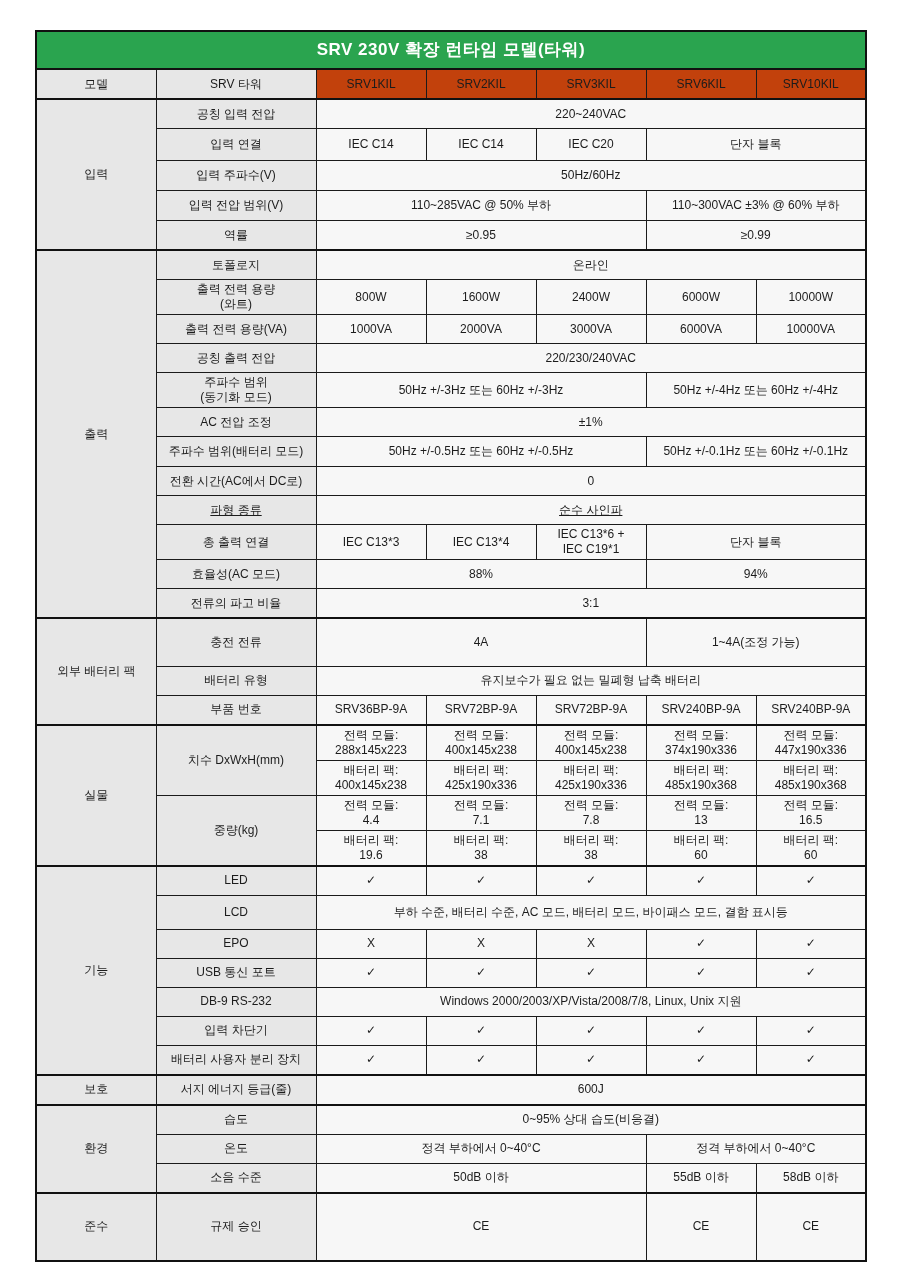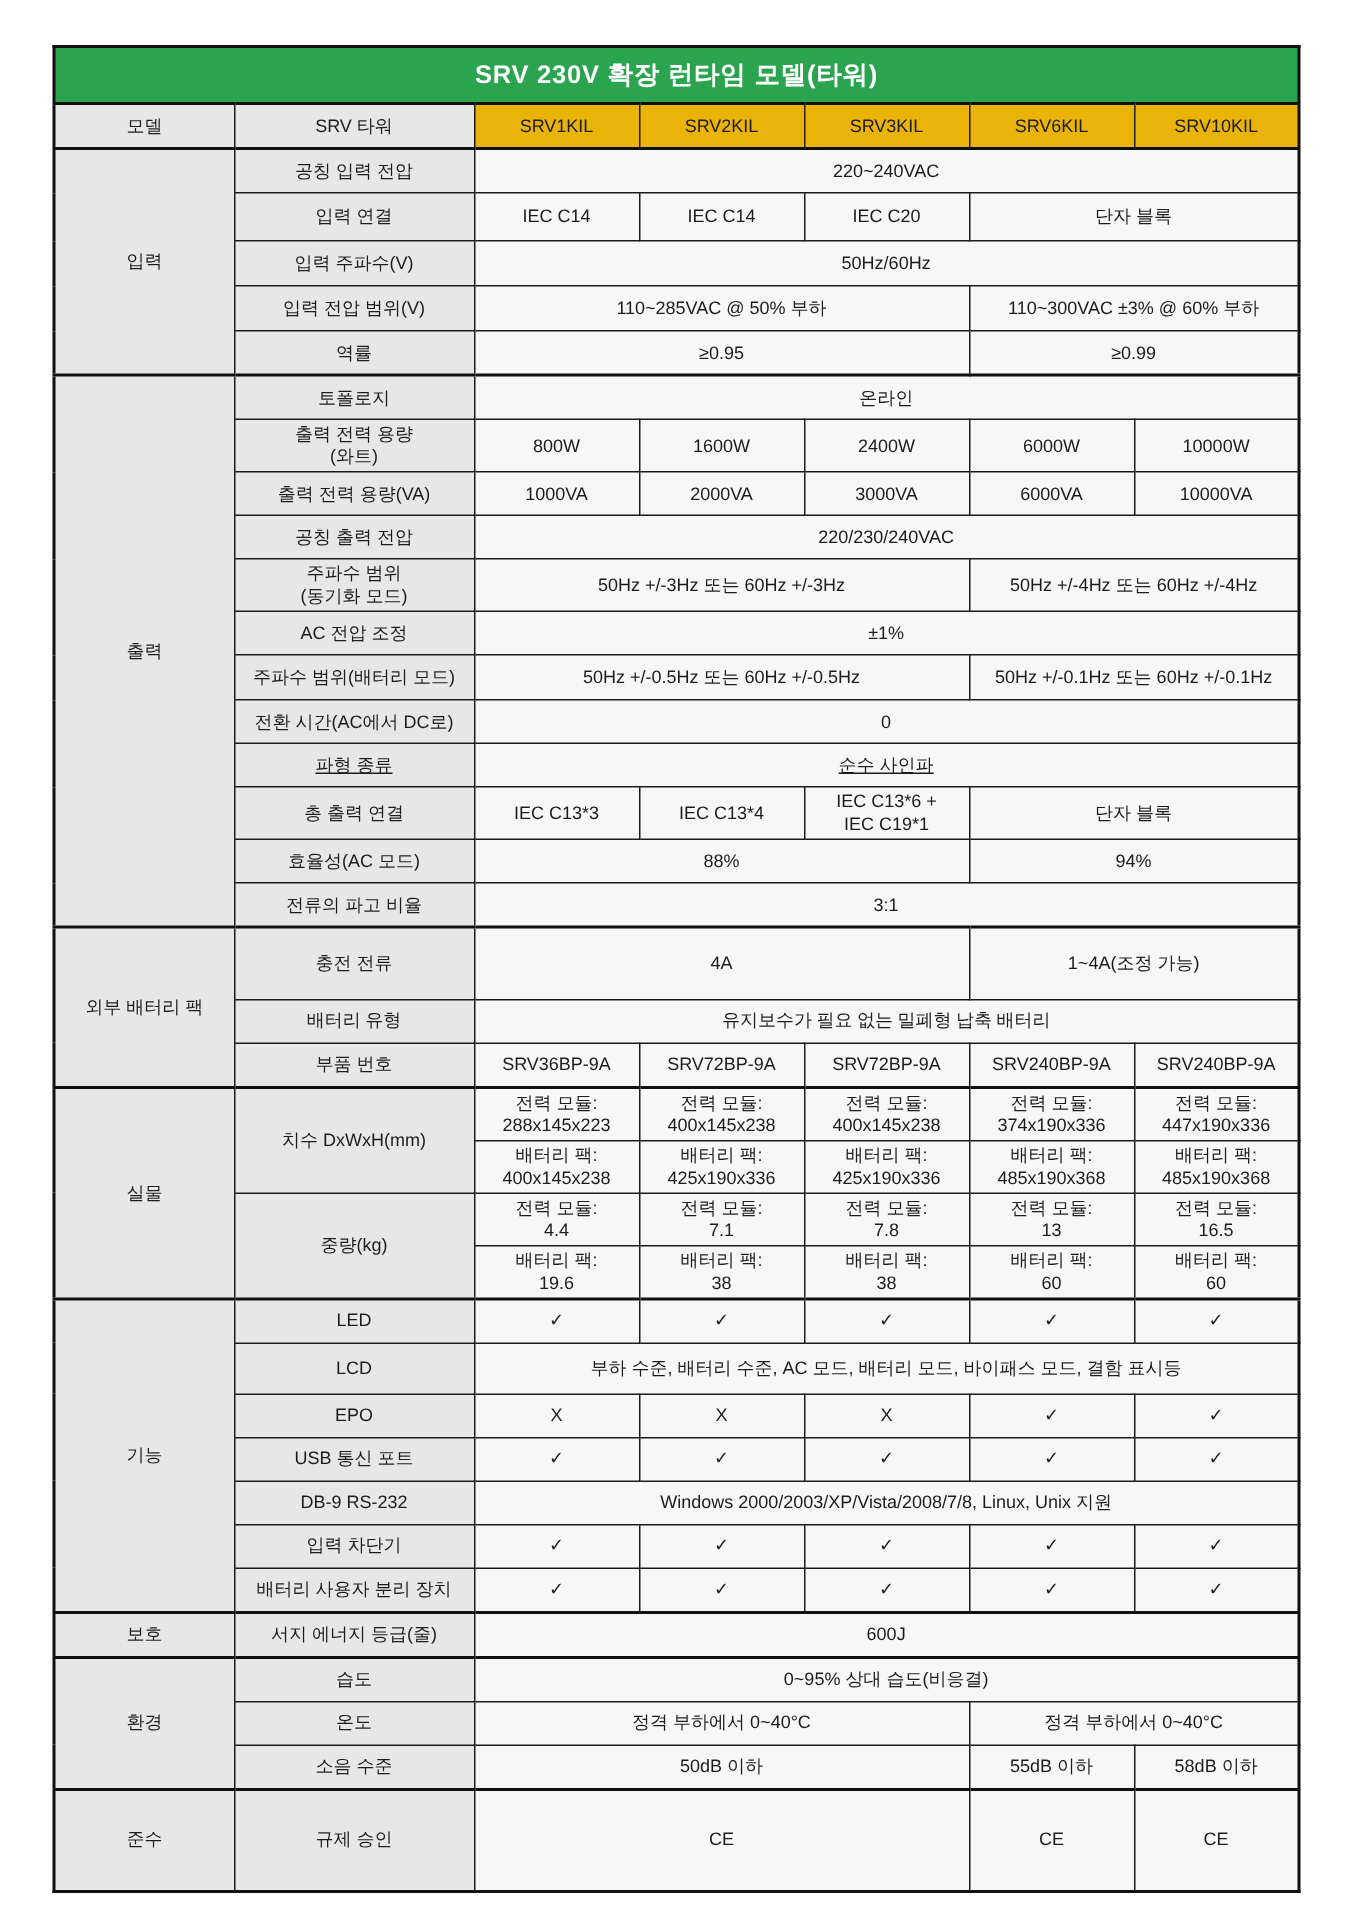--- a/index.html
+++ b/index.html
@@ -16,21 +16,21 @@
     text-align:center;vertical-align:middle;padding:2px 4px;height:24px;
     line-height:1.25;
   }
   tr.sec-top td,tr.sec-top th{border-top:2px solid #111;}
   th.title{
     background:var(--green,#2aa44f);color:#fff;font-size:17px;font-weight:bold;
     height:32px;letter-spacing:.5px;border:1px solid #111;margin-left:24px;
   }
   .sec,.lbl{background:#e7e7e7;}
   .val{background:#f7f7f7;}
-  .model{font-weight:bold;background:#eab308;}
+  .model{font-weight:bold;background:#c2410c;}
   .hdr{height:26px;}
   .pre{white-space:pre-line;}
   .b{font-weight:bold;margin-top:12px;}
 </style>
 </head>
 <body>
 
 <table class="spec">
   <colgroup>
     <col style="width:120px">
@@ -147,21 +147,21 @@
       <tr style="height: 23px;">
         <td class="lbl">전류의 파고 비율</td>
         <td class="val" colspan="5">3:1</td>
       </tr>
       <tr class="sec-top" style="height: 48px;">
         <td class="sec" rowspan="3">외부 배터리 팩</td>
         <td class="lbl">충전 전류</td>
         <td class="val" colspan="3">4A</td>
         <td class="val" colspan="2">1~4A(조정 가능)</td>
       </tr>
-      <tr style="height: 25px; font-family: Liberation Serif, serif;">
+      <tr style="height: 25px;">
         <td class="lbl">배터리 유형</td>
         <td class="val" colspan="5">유지보수가 필요 없는 밀폐형 납축 배터리</td>
       </tr>
       <tr style="height: 23px;">
         <td class="lbl">부품 번호</td>
         <td class="val b">SRV36BP-9A</td>
         <td class="val b">SRV72BP-9A</td>
         <td class="val b">SRV72BP-9A</td>
         <td class="val b">SRV240BP-9A</td>
         <td class="val b">SRV240BP-9A</td>

